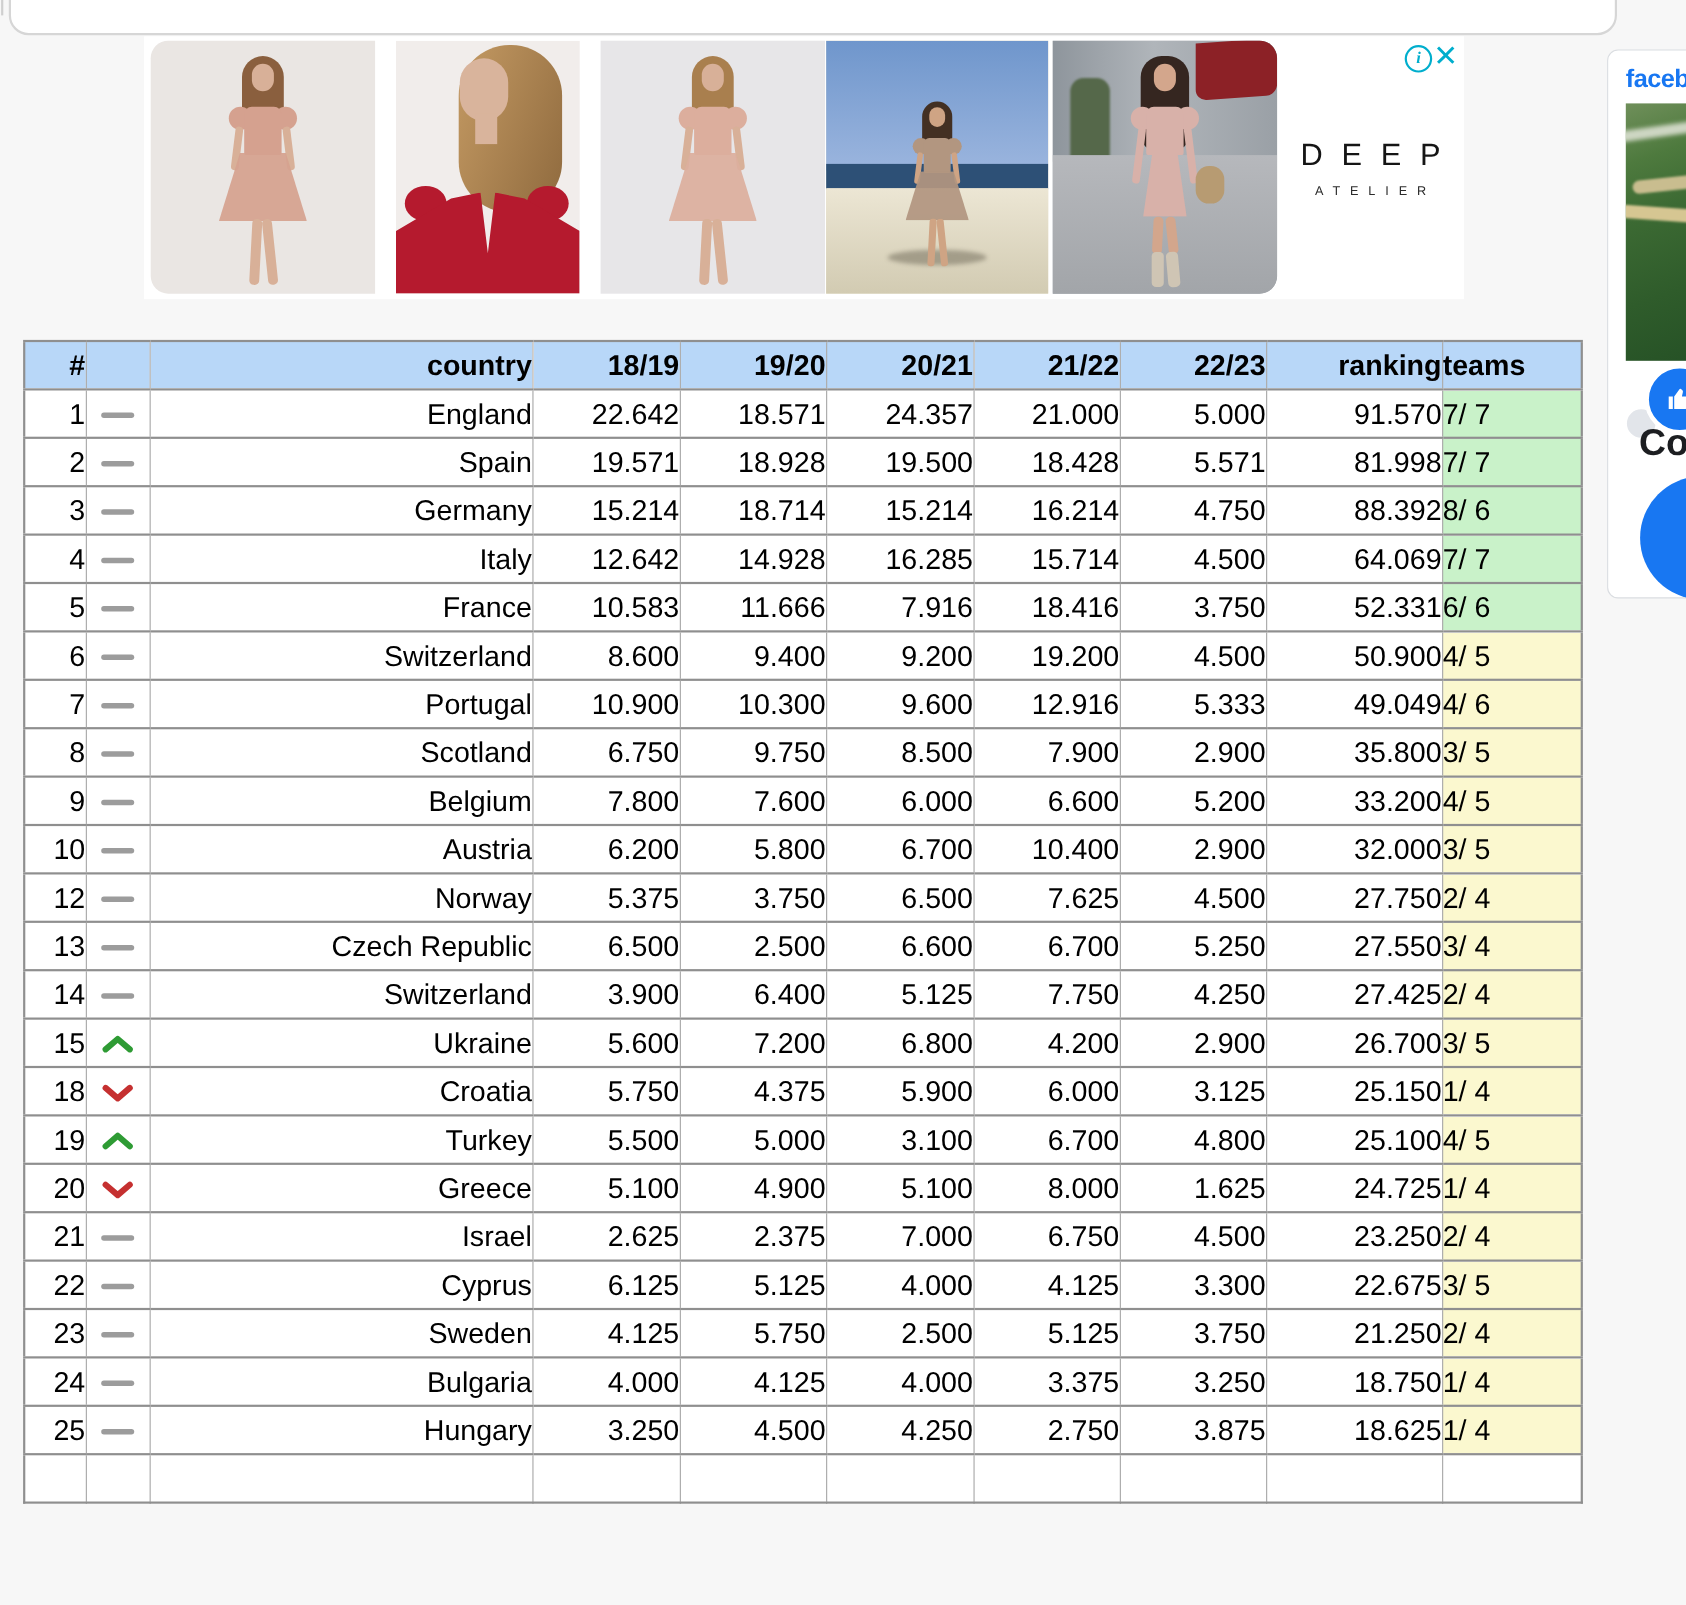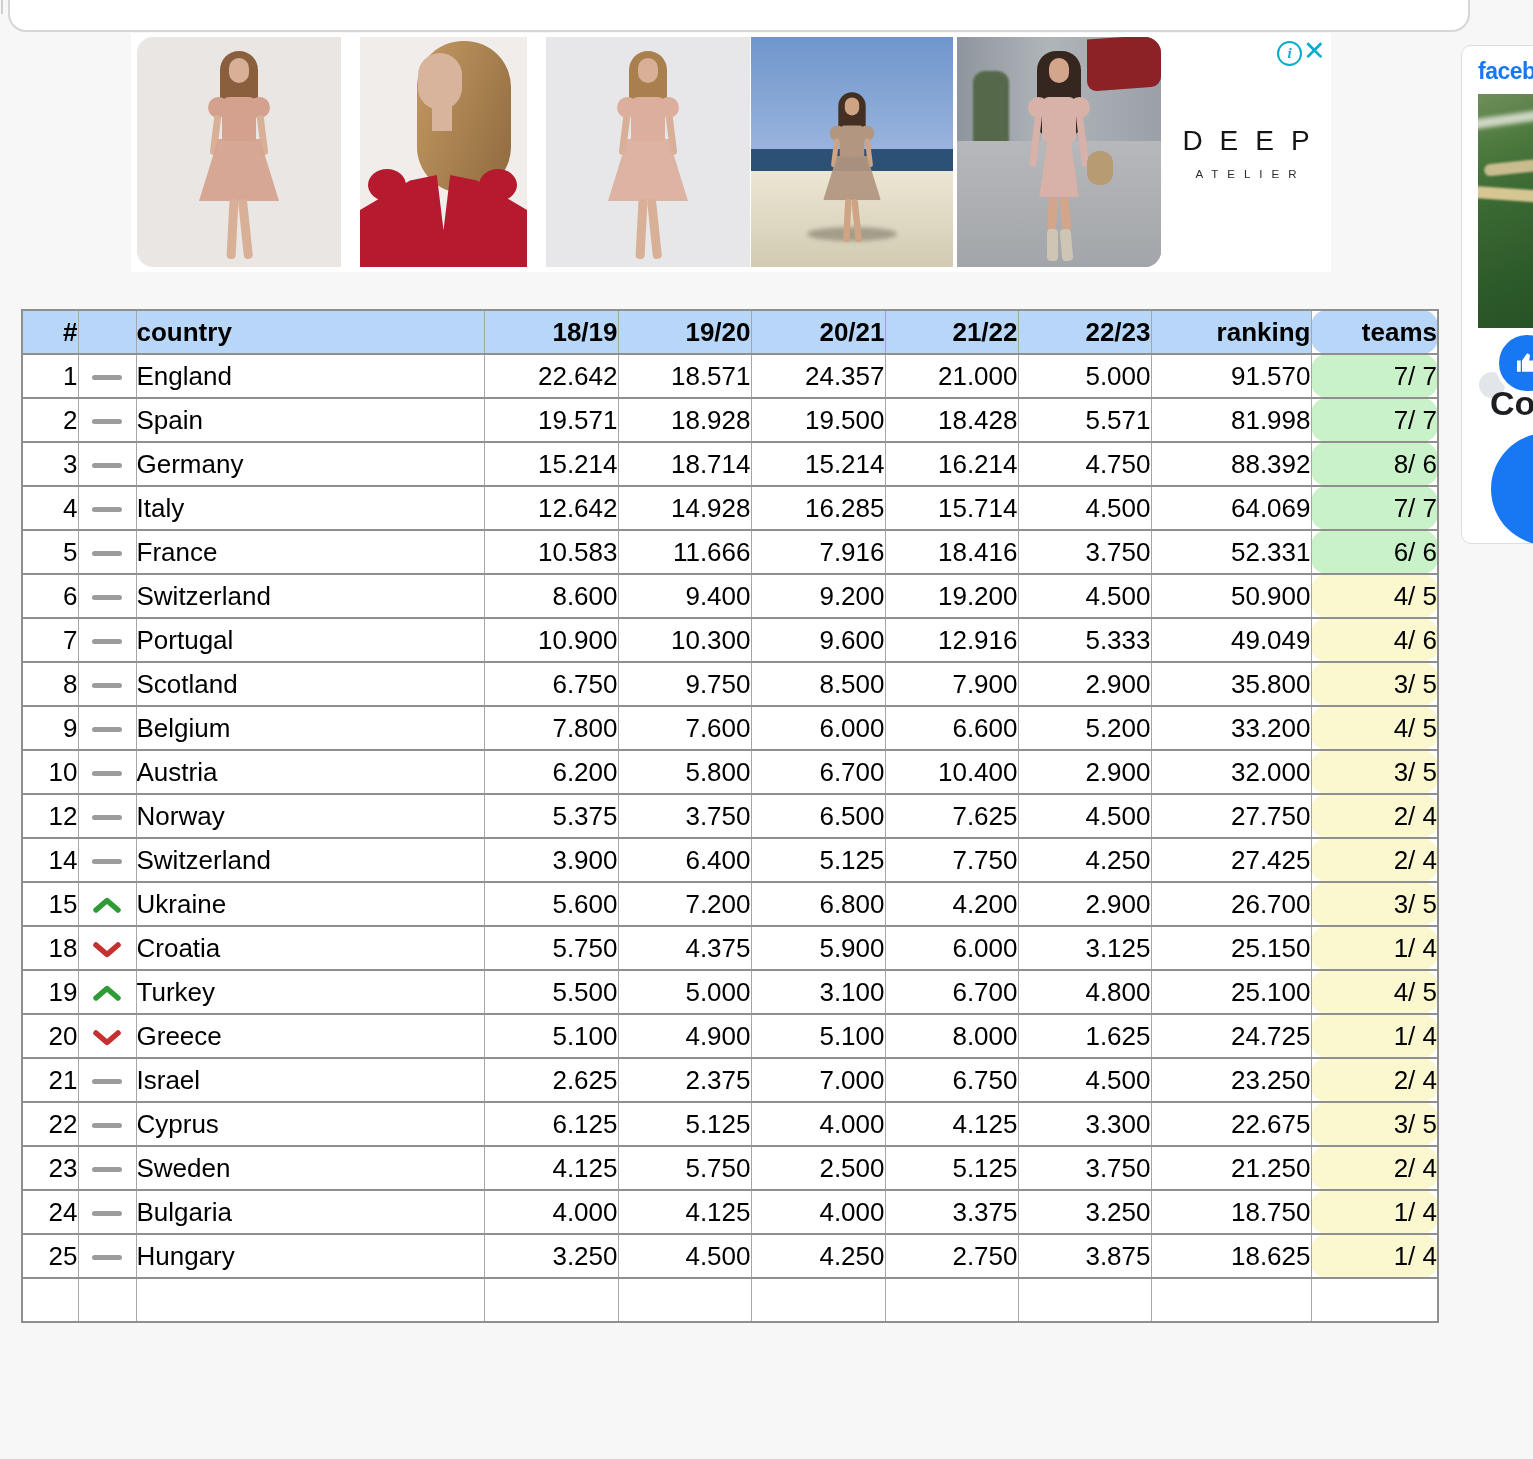--- a/index.html
+++ b/index.html
@@ -97,23 +97,23 @@
     background:var(--fb-blue);overflow:hidden;}
 
   
   table.rank{position:absolute;left:21px;top:309px;border-collapse:collapse;table-layout:fixed;
     width:1416px;background:#fff;border:2px solid #8f8f8f;}
   .rank th,.rank td{border-left:1px solid #a6a6a6;border-top:2px solid #8f8f8f;
     height:42px;padding:0;font-size:26px;color:#000;white-space:nowrap;overflow:hidden;}
   .rank th{background:var(--header-bg);font-weight:bold;}
   .rank th:first-child,.rank td:first-child{border-left:none;}
   .h-rank,.c-rank{text-align:right;padding-right:10px;}
-  .h-country,.c-country{text-align:left;padding-left:8px;}
+  .h-country,.c-country{text-align:right;padding-left:8px;}
   .h-num,.c-num{text-align:right;padding-right:12px;}
-  .h-teams,.c-teams{text-align:right;padding-right:14px;border-radius:16px;}
+  .h-teams,.c-teams{text-align:left;padding-right:14px;}
   .c-trend{text-align:center;}
   .c-trend .dash{display:inline-block;width:30px;height:5px;border-radius:3px;vertical-align:middle;}
   .c-trend svg{vertical-align:middle;}
   .bg-green{background:var(--teams-green);}
   .bg-yellow{background:var(--teams-yellow);}
 </style>
 </head>
 <body>
 
 <div id="viewport">
@@ -386,20 +386,32 @@
           <td class="c-country">Norway</td>
           <td class="c-num">5.375</td>
           <td class="c-num">3.750</td>
           <td class="c-num">6.500</td>
           <td class="c-num">7.625</td>
           <td class="c-num">4.500</td>
           <td class="c-num">27.750</td>
           <td class="c-teams bg-yellow">2/ 4</td>
         </tr>
         <tr>
+          <td class="c-rank">13</td>
+          <td class="c-trend"><span class="dash" style="background:#9c9c9c"></span></td>
+          <td class="c-country">Czech Republic</td>
+          <td class="c-num">6.500</td>
+          <td class="c-num">2.500</td>
+          <td class="c-num">6.600</td>
+          <td class="c-num">6.700</td>
+          <td class="c-num">5.250</td>
+          <td class="c-num">27.550</td>
+          <td class="c-teams bg-yellow">3/ 4</td>
+        </tr>
+        <tr>
           <td class="c-rank">14</td>
           <td class="c-trend"><span class="dash" style="background:#9c9c9c"></span></td>
           <td class="c-country">Switzerland</td>
           <td class="c-num">3.900</td>
           <td class="c-num">6.400</td>
           <td class="c-num">5.125</td>
           <td class="c-num">7.750</td>
           <td class="c-num">4.250</td>
           <td class="c-num">27.425</td>
           <td class="c-teams bg-yellow">2/ 4</td>

